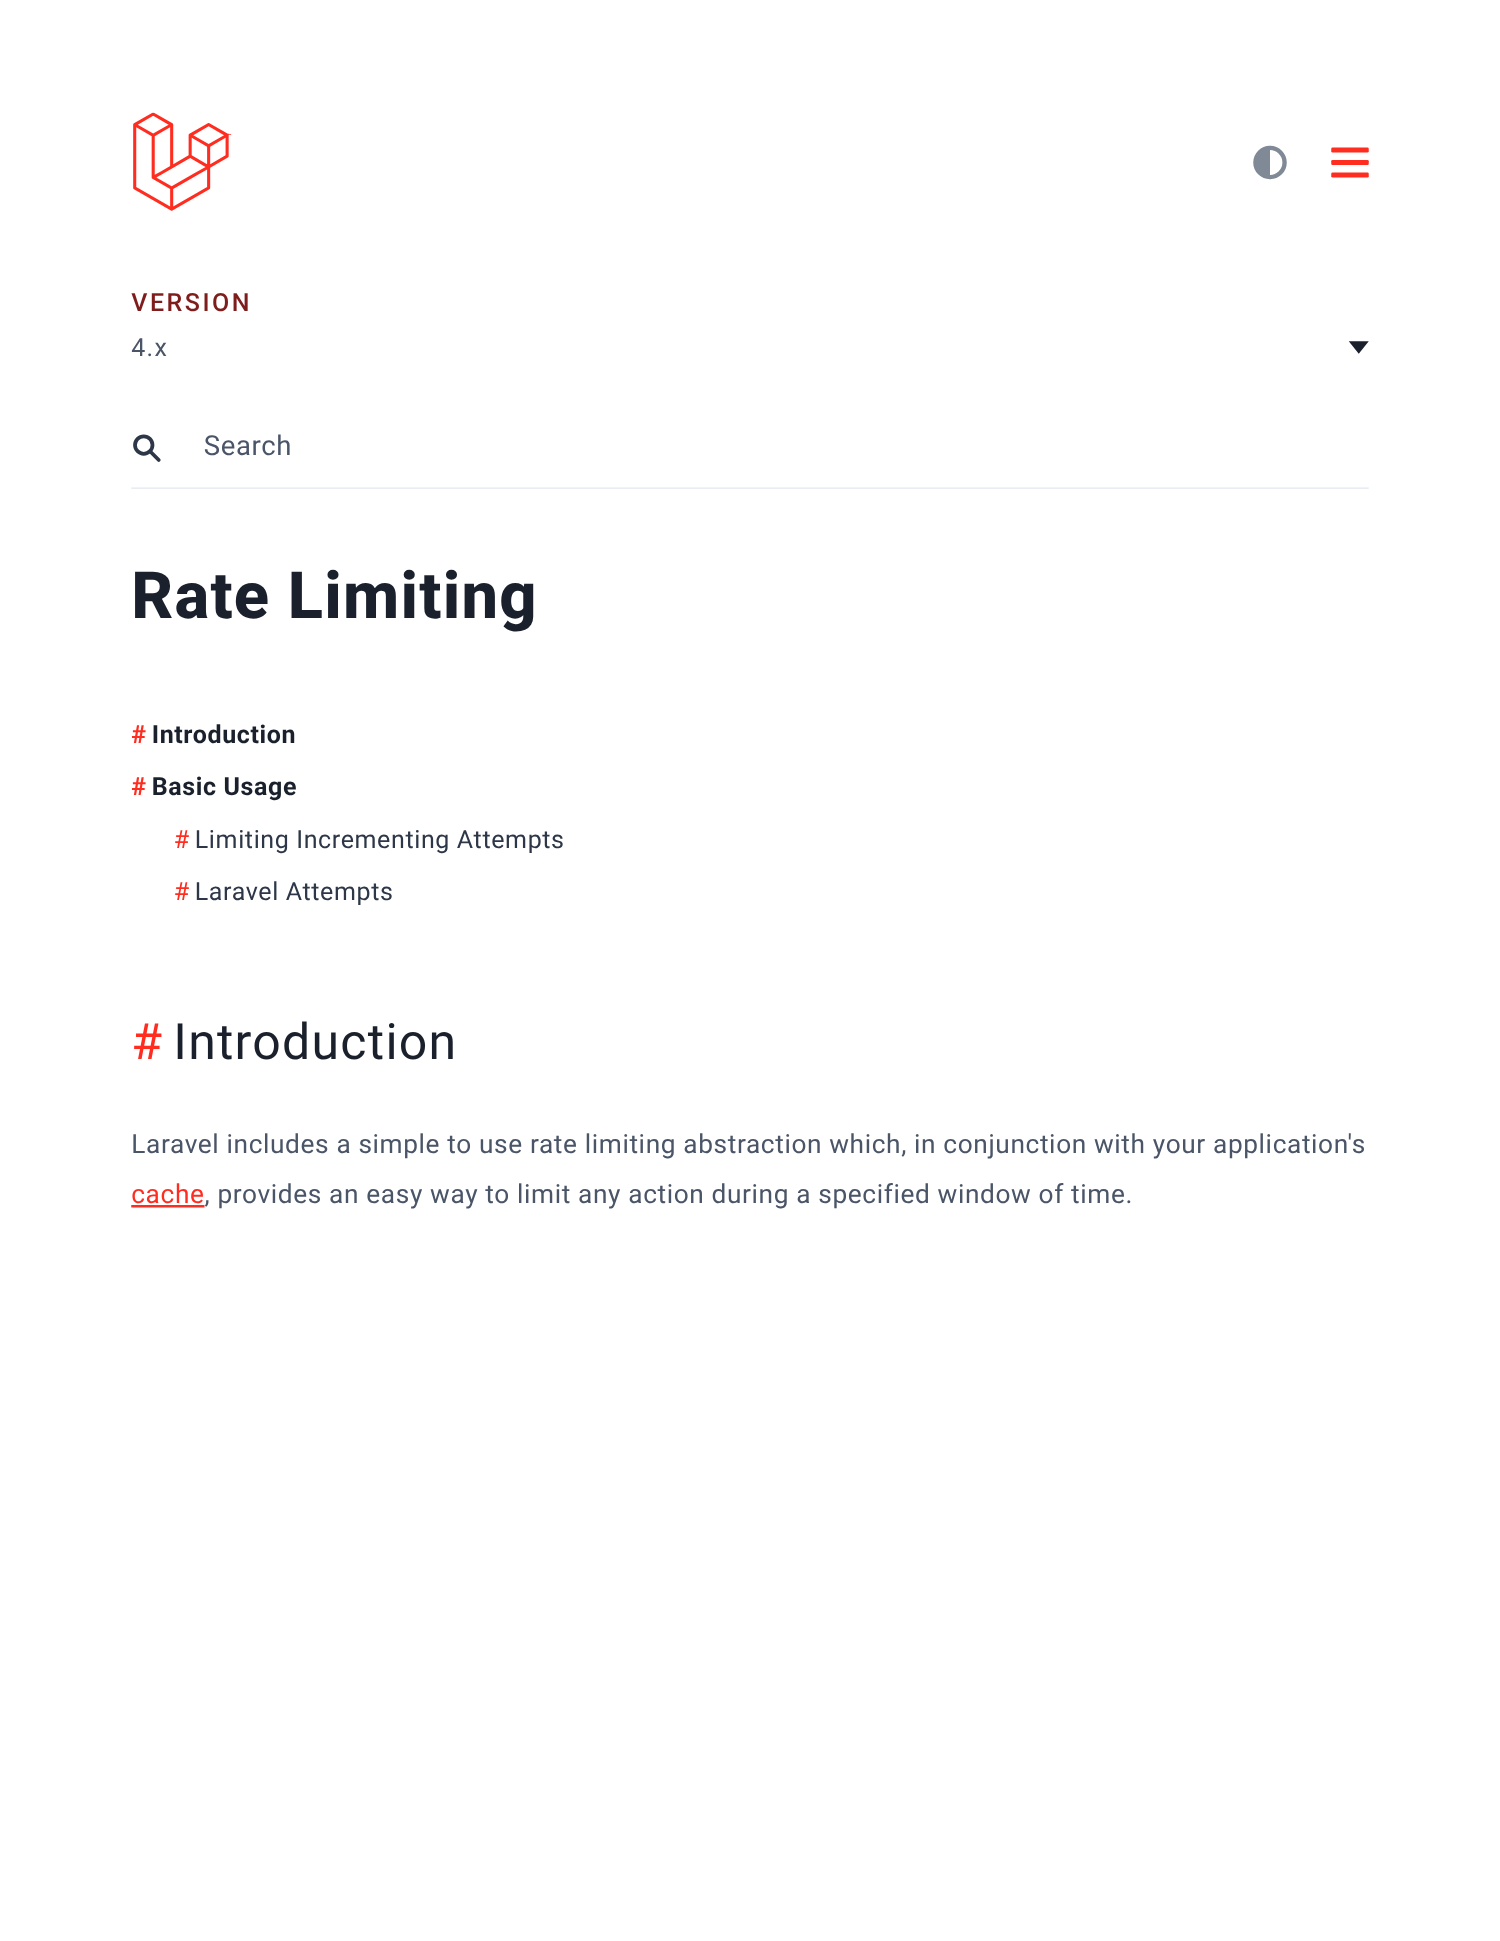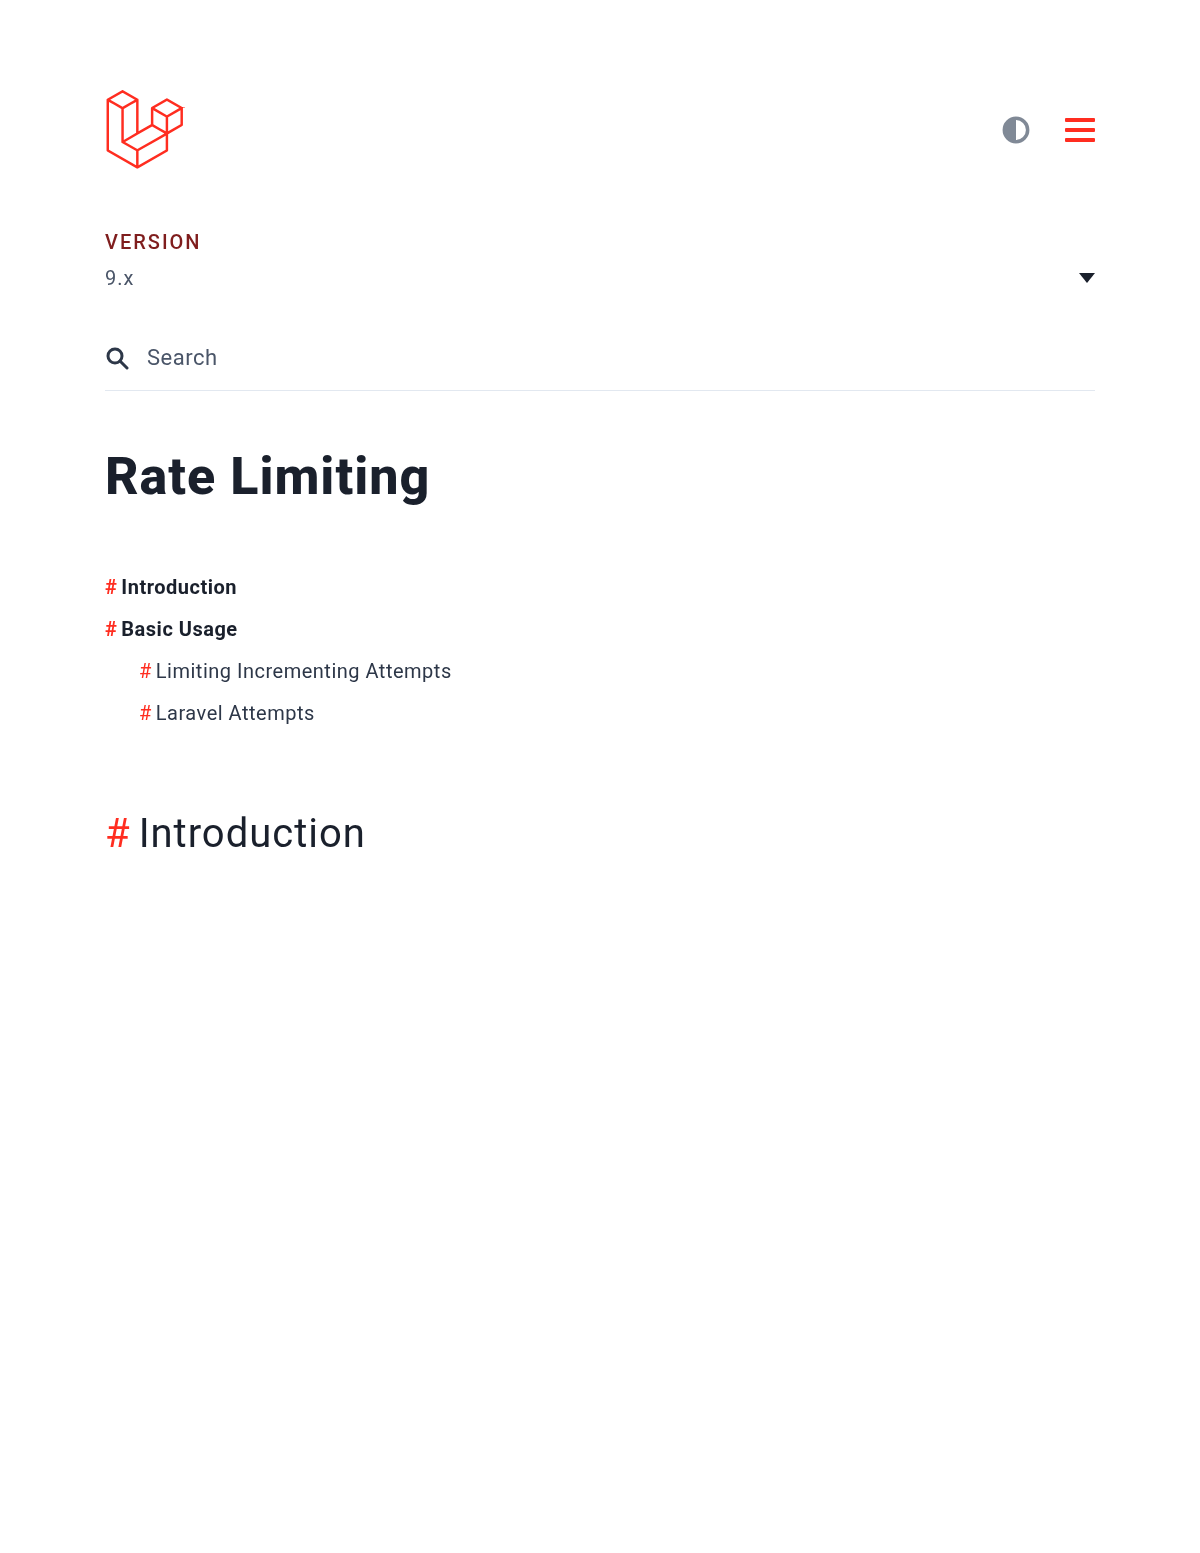--- a/index.html
+++ b/index.html
@@ -59,21 +59,21 @@
   }
   .version-caret {
     width: 0; height: 0;
     border-left: 8px solid transparent;
     border-right: 8px solid transparent;
     border-top: 10px solid #1a202c;
   }
   .search-wrap {
     display: flex;
     align-items: center;
-    gap: 18px;
+    gap: 34px;
     padding-bottom: 20px;
     border-bottom: 1px solid #e2e8f0;
     margin-bottom: 55px;
   }
   .search-wrap svg { flex-shrink: 0; }
   .search-input {
     border: none;
     outline: none;
     font-size: 22px;
     color: #4a5568;
@@ -157,21 +157,21 @@
       <div class="menu-toggle">
         <span></span>
           <span></span>
           <span></span>
       </div>
     </div>
   </div>
 
   <div class="version-label">VERSION</div>
   <div class="version-select">
-    <span class="version-value">9.x</span>
+    <span class="version-value">4.x</span>
     <span class="version-caret"></span>
   </div>
 
   <div class="search-wrap">
     <svg width="24" height="24" viewBox="0 0 24 24">
       <circle cx="10" cy="10" r="7" fill="none" stroke="#2d3748" stroke-width="3"></circle>
       <line x1="15" y1="15" x2="22" y2="22" stroke="#2d3748" stroke-width="3" stroke-linecap="round"></line>
     </svg>
     <input class="search-input" type="text" placeholder="Search" style="">
   </div>
@@ -182,15 +182,18 @@
     <li class="top"><span class="hash">#</span><span>Introduction</span></li>
     <li class="top"><span class="hash">#</span><span>Basic Usage</span></li>
     <li class="sub"><span class="hash">#</span><span>Limiting Incrementing Attempts</span></li>
     <li class="sub"><span class="hash">#</span><span>Laravel Attempts</span></li>
   </ul>
 
   <h2 class="section-heading">
     <span class="hash">#</span><span>Introduction</span>
   </h2>
 
+  <p class="body-text">
+    <span>Laravel includes a simple to use rate limiting abstraction which, in conjunction with your application's </span><a href="#">cache</a><span>, provides an easy way to limit any action during a specified window of time.</span>
+  </p>
 
 
 </div>
 
 </body></html>

